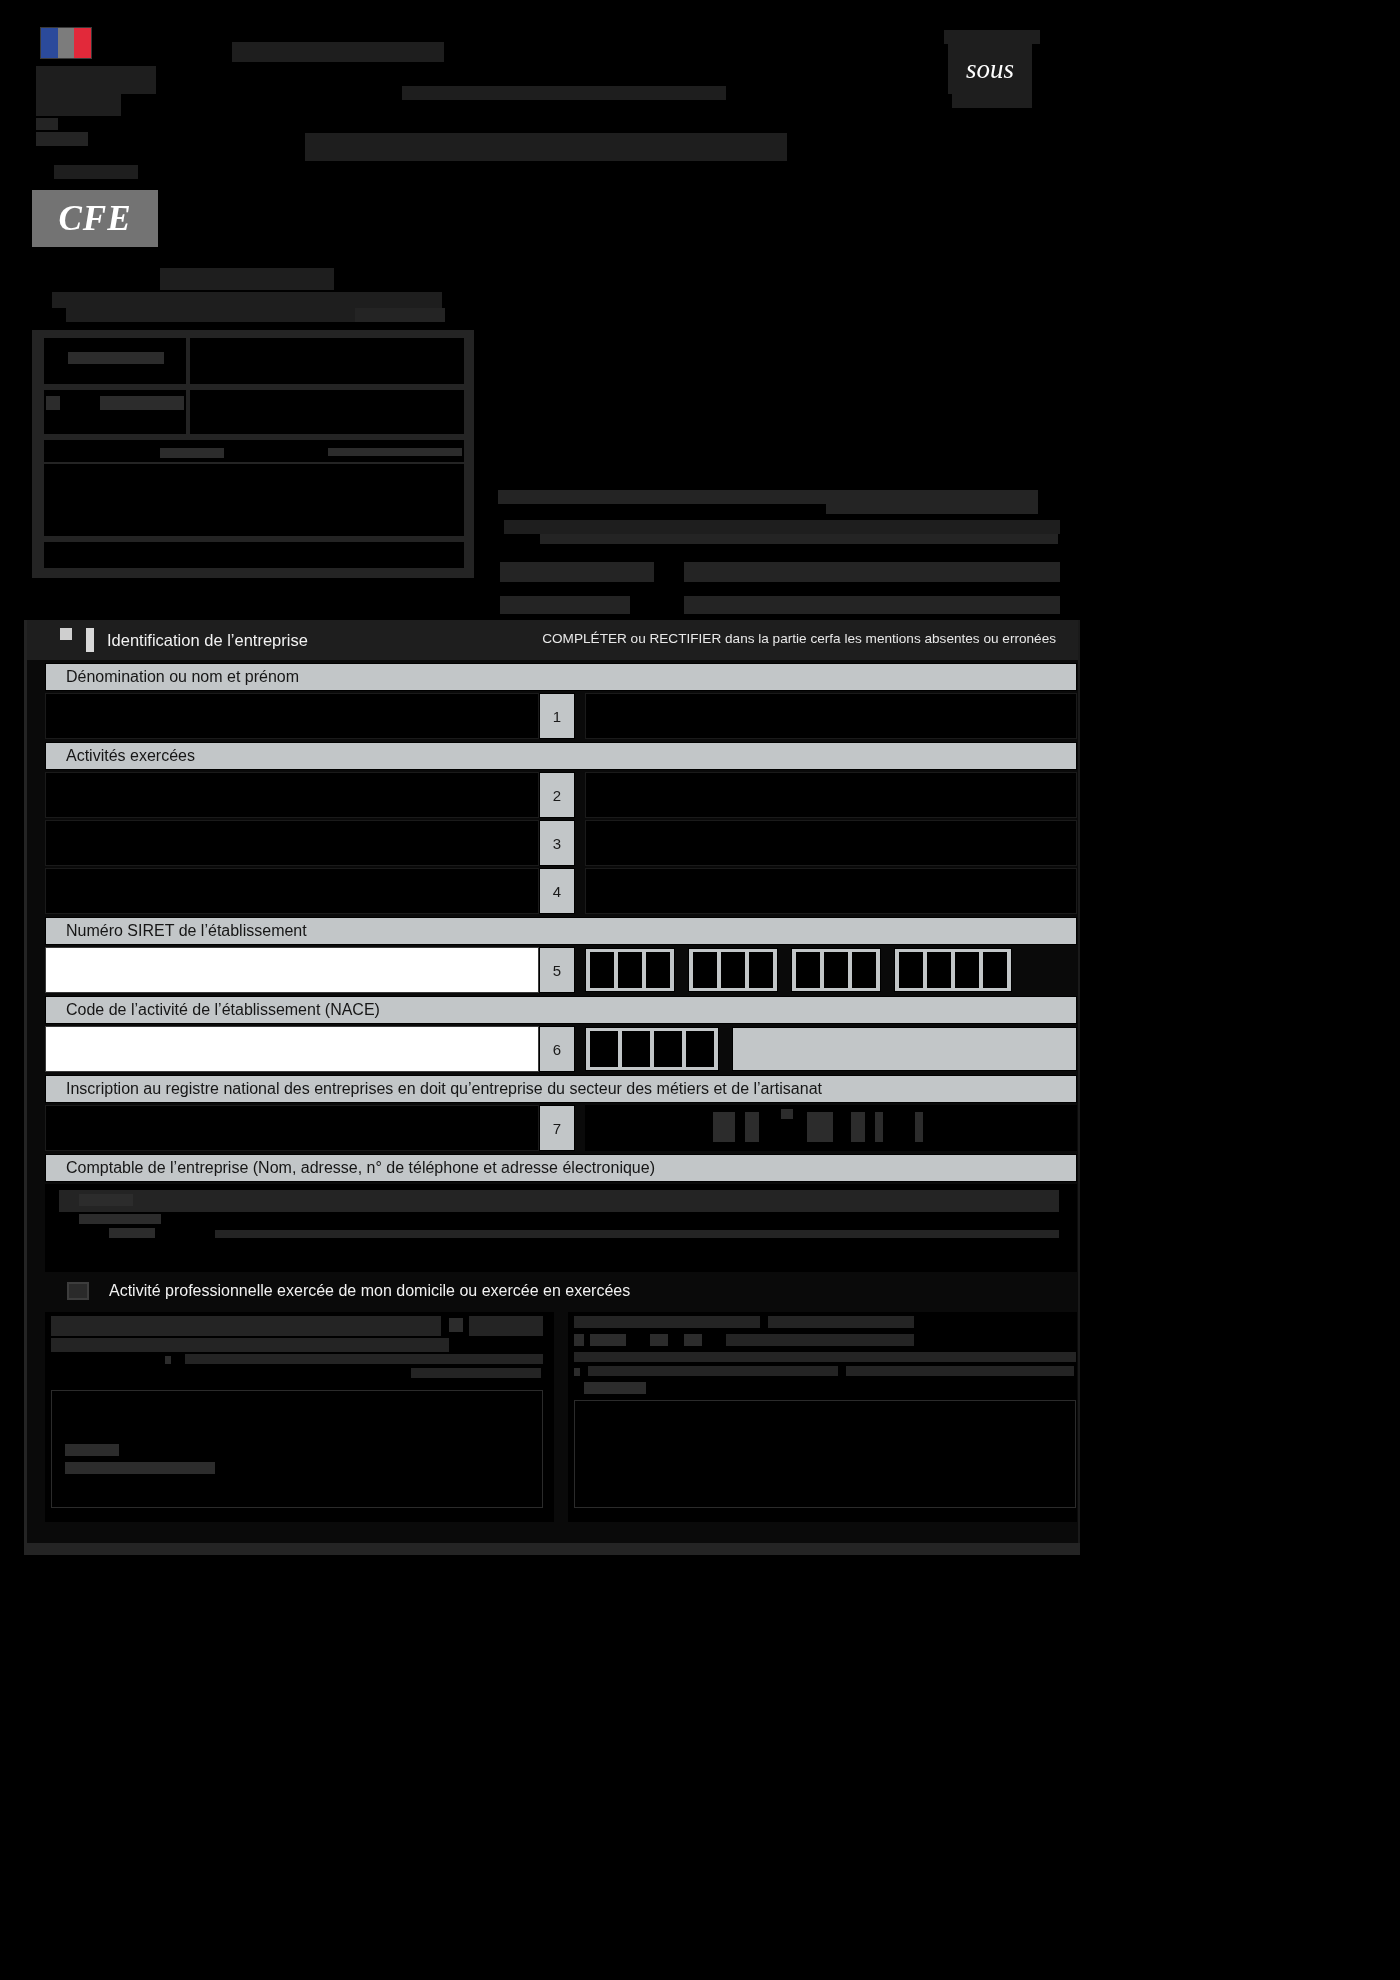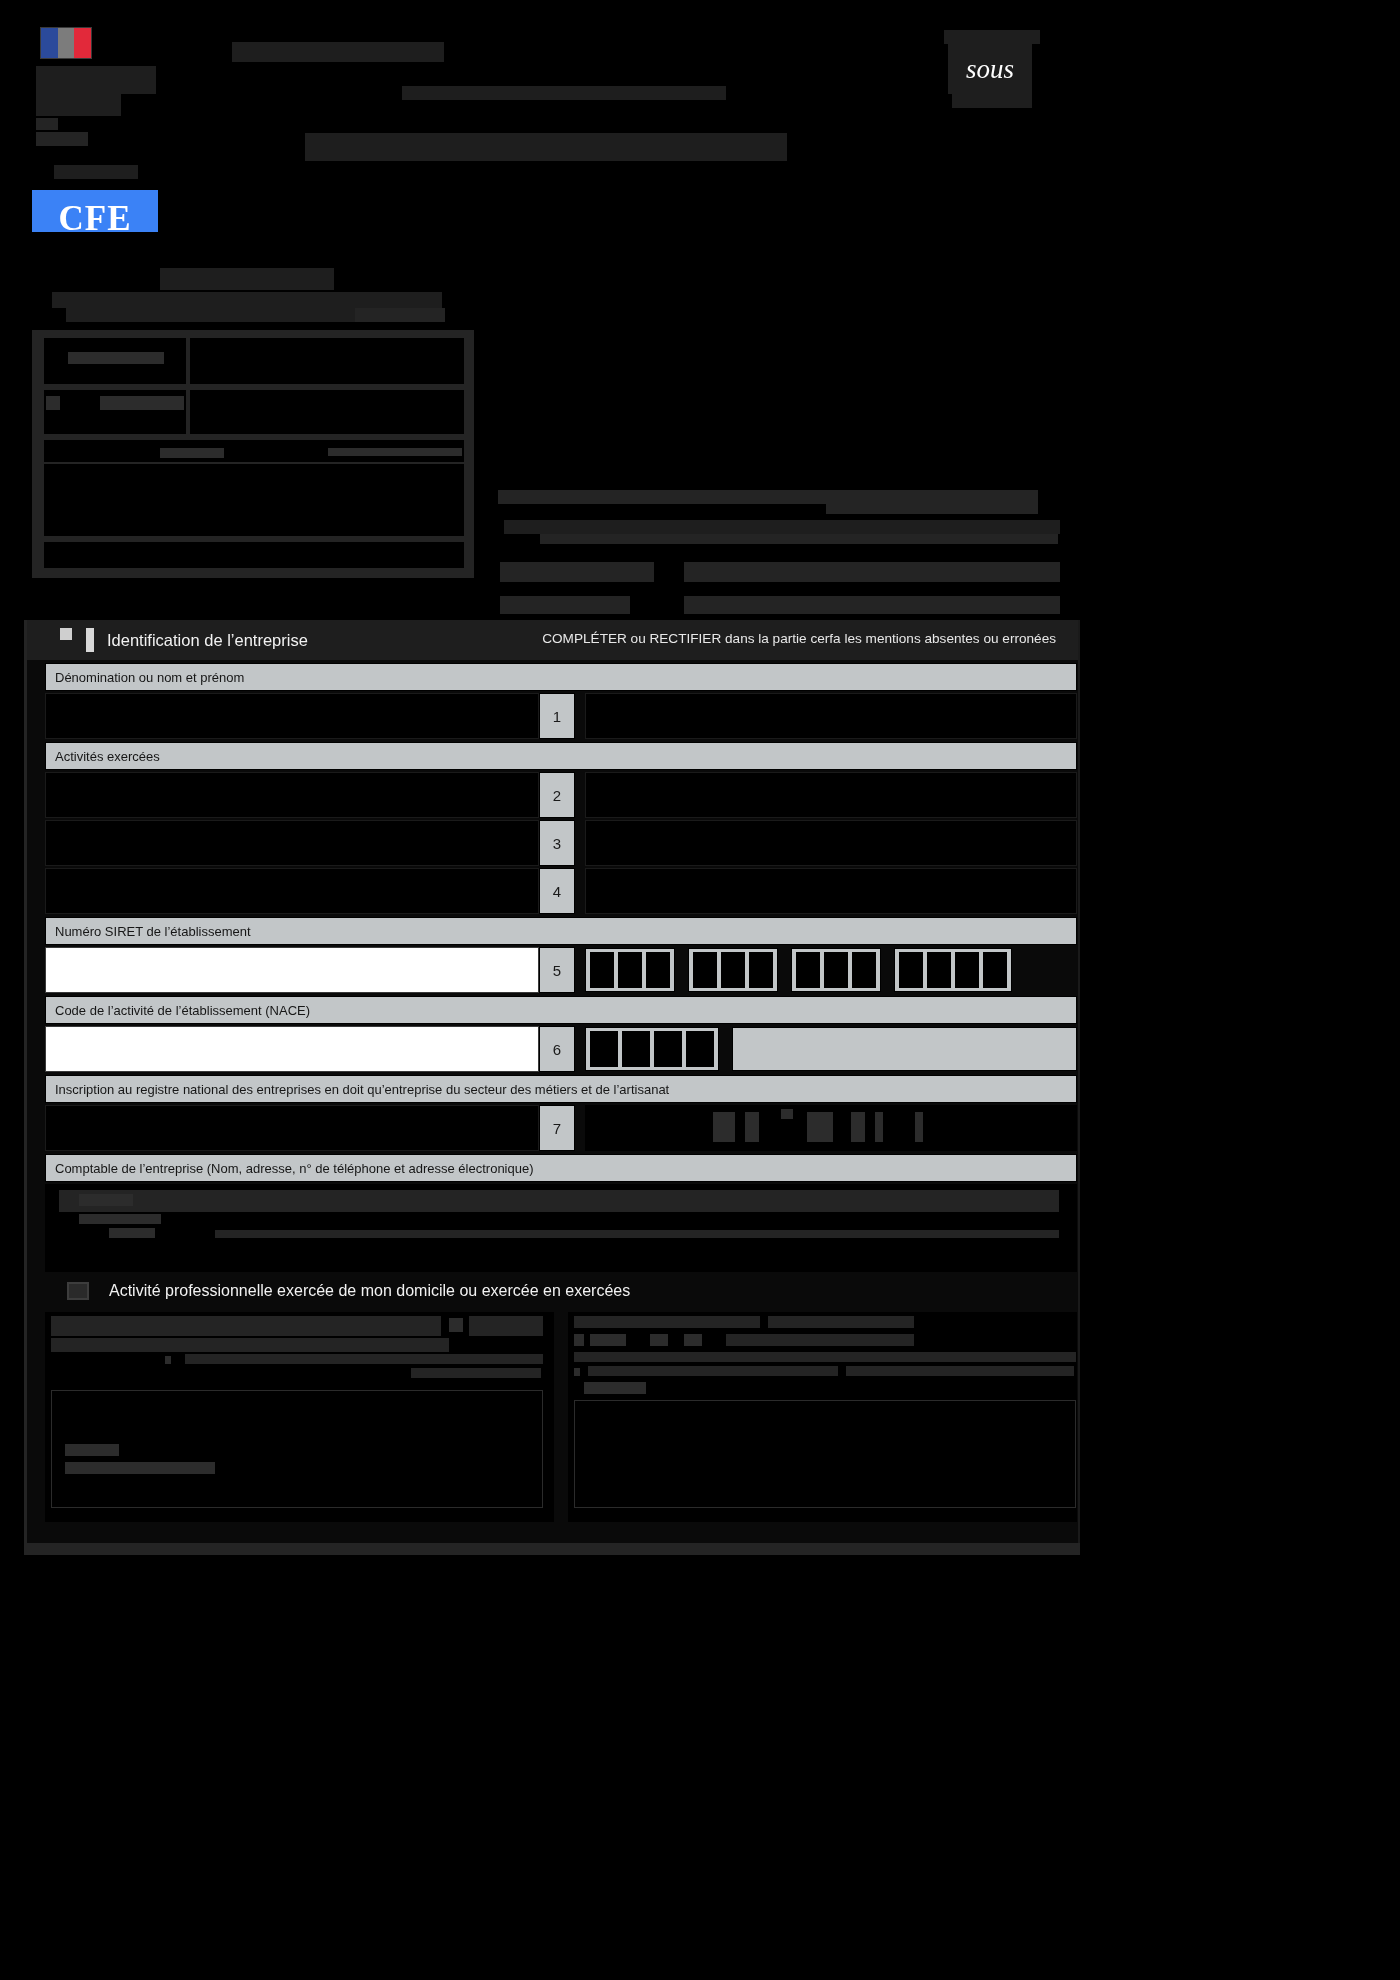--- a/index.html
+++ b/index.html
@@ -31,23 +31,23 @@
   .flag .w { background:#7c7c7c; }
   .flag .r { background:#e2293a; }
 
   .cerfa-box {
     position:absolute; left:948px; top:44px; width:84px; height:50px;
     background:#1e1e1e; color:#fff;
     font-family:"Liberation Serif", serif; font-style:italic;
     font-size:27px; line-height:50px; text-align:center;
   }
   .cfe-box {
-    position:absolute; left:32px; top:190px; width:126px; height:42px;
-    background:#3b82f6; color:#fff;
-    font-family:"Liberation Serif", serif; font-weight:700;
+    position:absolute; left:32px; top:190px; width:126px; height:57px;
+    background:#737373; color:#fff;
+    font-family:"Liberation Serif", serif; font-style:italic; font-weight:700;
     font-size:35px; line-height:57px; text-align:center; letter-spacing:1px;
   }
 
   
   #formpanel {
     position:absolute; left:24px; top:620px; width:1056px; height:930px;
     background:#0a0a0a;
     border-left:3px solid #242424;
     border-right:2px solid #1a1a1a;
   }
@@ -67,21 +67,21 @@
   }
   .sec-note {
     position:absolute; right:22px; top:11px;
     color:#e8e8e8; font-size:13.6px; white-space:nowrap;
   }
 
   .lbl-bar {
     height:28px; background:#c2c6c8; border:1px solid #000;
     display:flex; align-items:center; margin:3px 0 0 18px; width:1032px;
   }
-  .lbl-bar span { font-size:13px; color:#161616; padding-left:9px; white-space:nowrap; }
+  .lbl-bar span { font-size:16px; color:#161616; padding-left:20px; white-space:nowrap; }
 
   .fld-row {
     height:46px; margin:2px 0 0 18px; width:1032px;
     display:flex; align-items:stretch;
   }
   .fld-left  { width:494px; background:#000; border:1px solid #1a1a1a; }
   .fld-left.white { background:#fff; border:1px solid #3a3a3a; }
   .fld-num {
     width:36px; background:#c2c6c8; border:1px solid #000;
     display:flex; align-items:center; justify-content:center;

